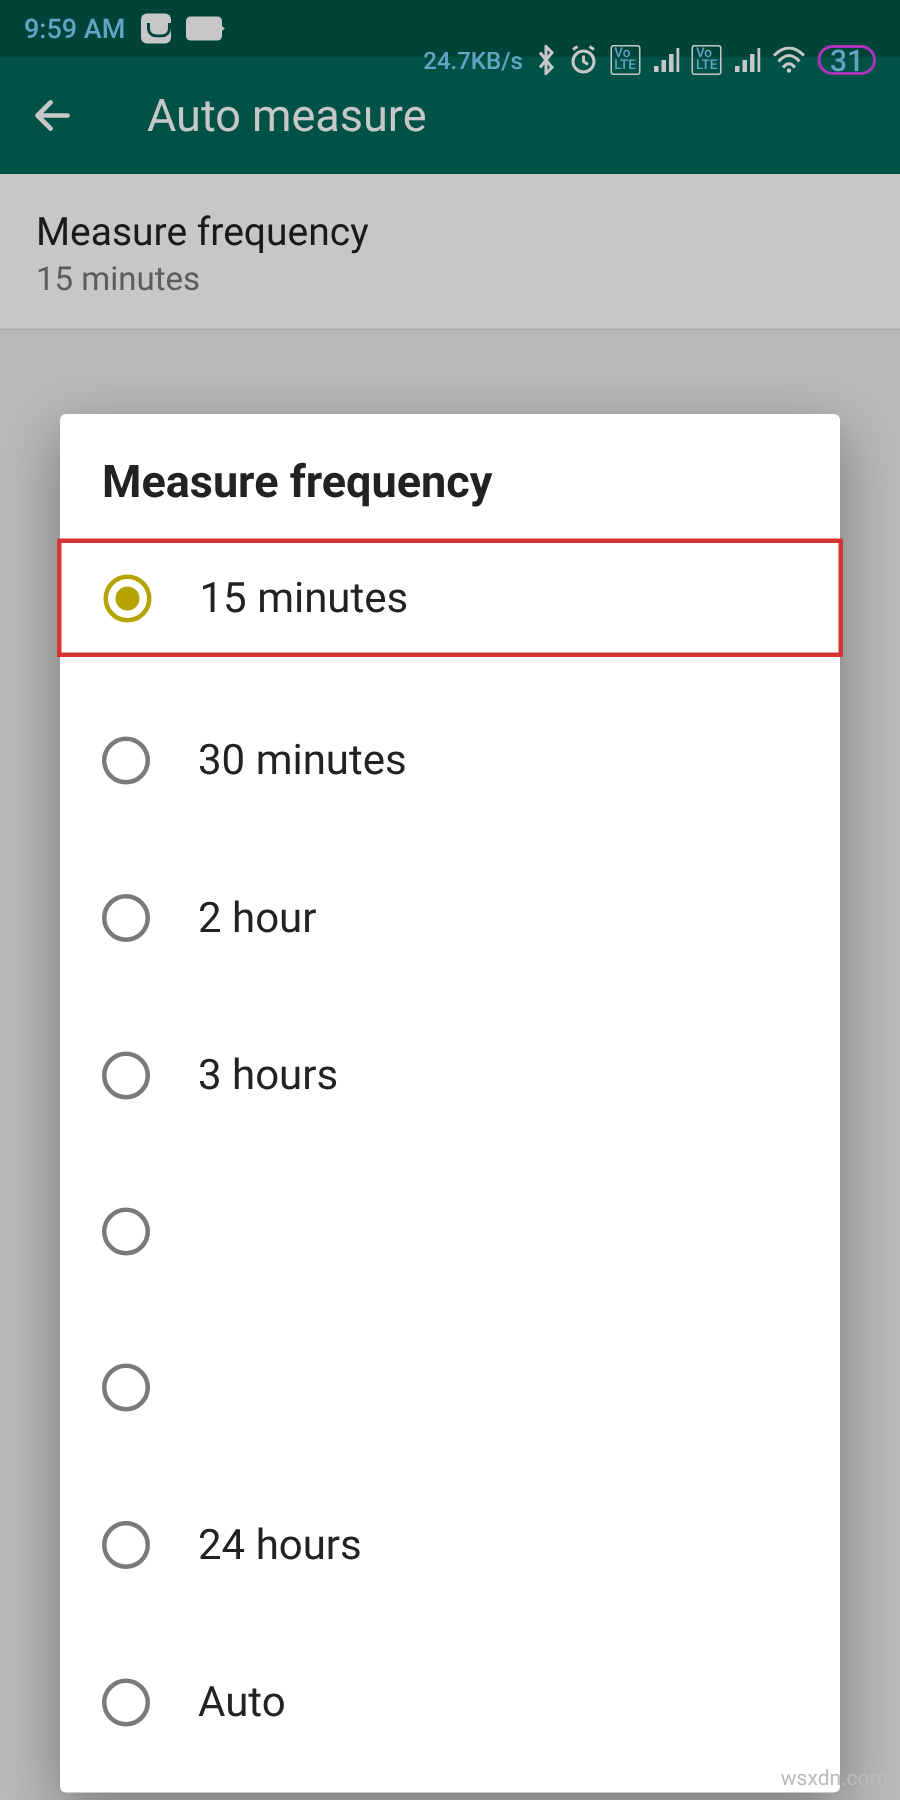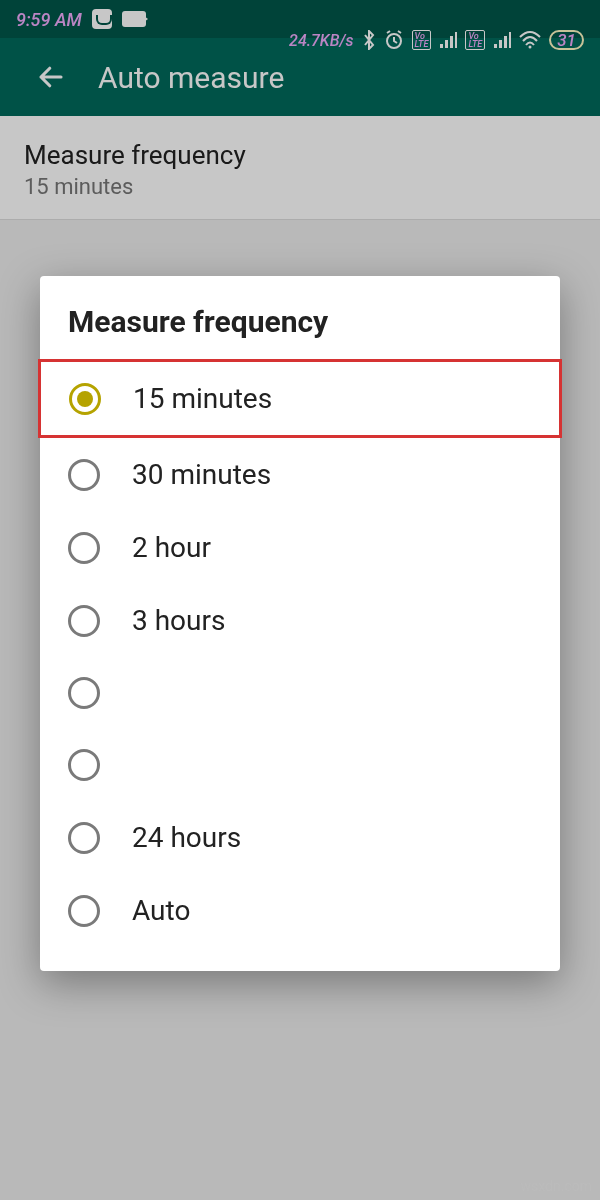--- a/index.html
+++ b/index.html
@@ -1,45 +1,45 @@
 <!DOCTYPE html>
 <html><head>
 <meta charset="utf-8">
 <style>
   * { margin:0; padding:0; box-sizing:border-box; font-family: Roboto, Arial, sans-serif; }
   body { width:600px; height:1200px; background:#eeeeee; position:relative; overflow:hidden; }
 
   
-  .status-bar { height:38px; background:#00574a; color:#f0abfc; display:flex; align-items:center; justify-content:space-between; padding:0 16px; font-size:18px; font-weight:500;font-style:italic; }
+  .status-bar { height:38px; background:#00574a; color:#7dd3fc; display:flex; align-items:center; justify-content:space-between; padding:0 16px; font-size:18px; font-weight:500; }
   .status-left, .status-right { display:flex; align-items:center; gap:10px; }
   .status-right { gap:8px; font-size:16px;margin-top:42px; }
   .icon { display:inline-flex; align-items:center; justify-content:center; }
   .snap-icon { width:20px;height:20px;background:#fff;border-radius:4px;position:relative; }
   .snap-icon::after{content:"";position:absolute;left:4px;top:6px;width:12px;height:8px;border:2px solid #00574a;border-top:none;border-radius:0 0 6px 6px;}
   .cam-icon { width:24px;height:16px;background:#fff;border-radius:3px;position:relative; }
   .cam-icon::after{content:"";position:absolute;right:-8px;top:2px;border:6px solid transparent;border-left:8px solid #fff;}
-  .battery { border:2px solid #fef9c3;border-radius:10px;padding:0 6px;font-size:17px;line-height:16px;}
+  .battery { border:2px solid #d946ef;border-radius:10px;padding:0 6px;font-size:20px;line-height:16px;}
 
   
-  .app-bar { height:78px; background:#00695c; color:#fff; display:flex; align-items:center; padding:0 36px; gap:32px; }
+  .app-bar { height:78px; background:#00695c; color:#fff; display:flex; align-items:center; padding:0 20px; gap:48px; }
   .back-arrow { width:30px;height:30px; }
   .app-title { font-size:30px; font-weight:400; }
 
   
   .setting-row { background:#fff; padding:24px 24px 20px; border-bottom:1px solid #ddd; }
   .setting-title { font-size:26px; color:#222; margin-bottom:4px; }
   .setting-value { font-size:22px; color:#777; }
 
   
   .scrim { position:absolute; inset:0; background:rgba(0,0,0,0.22); }
 
   
   .dialog { position:absolute; left:40px; right:40px; top:276px; background:#fff; border-radius:4px; box-shadow:0 12px 40px rgba(0,0,0,0.35); padding-bottom:24px; }
   .dialog-title { font-size:30px; font-weight:700; color:#222; padding:28px 28px 20px; }
-  .option { display:flex; align-items:center; gap:32px; padding:20px 28px; }
+  .option { display:flex; align-items:center; gap:32px; padding:20px 28px;margin-top:32px; }
   .option.highlight { border:3px solid #d63333; margin:0 -2px; }
   .radio { width:32px;height:32px;border:3px solid #7a7a7a;border-radius:50%; flex-shrink:0; display:flex;align-items:center;justify-content:center;}
   .radio.selected{ border-color:#b5a300; }
   .radio.selected::after{content:"";width:16px;height:16px;background:#b5a300;border-radius:50%;}
   .option-label { font-size:28px; color:#222; }
 
   
   .watermark { position:absolute; right:8px; bottom:6px; font-size:14px; color:#bbb; }
 </style>
 </head>

